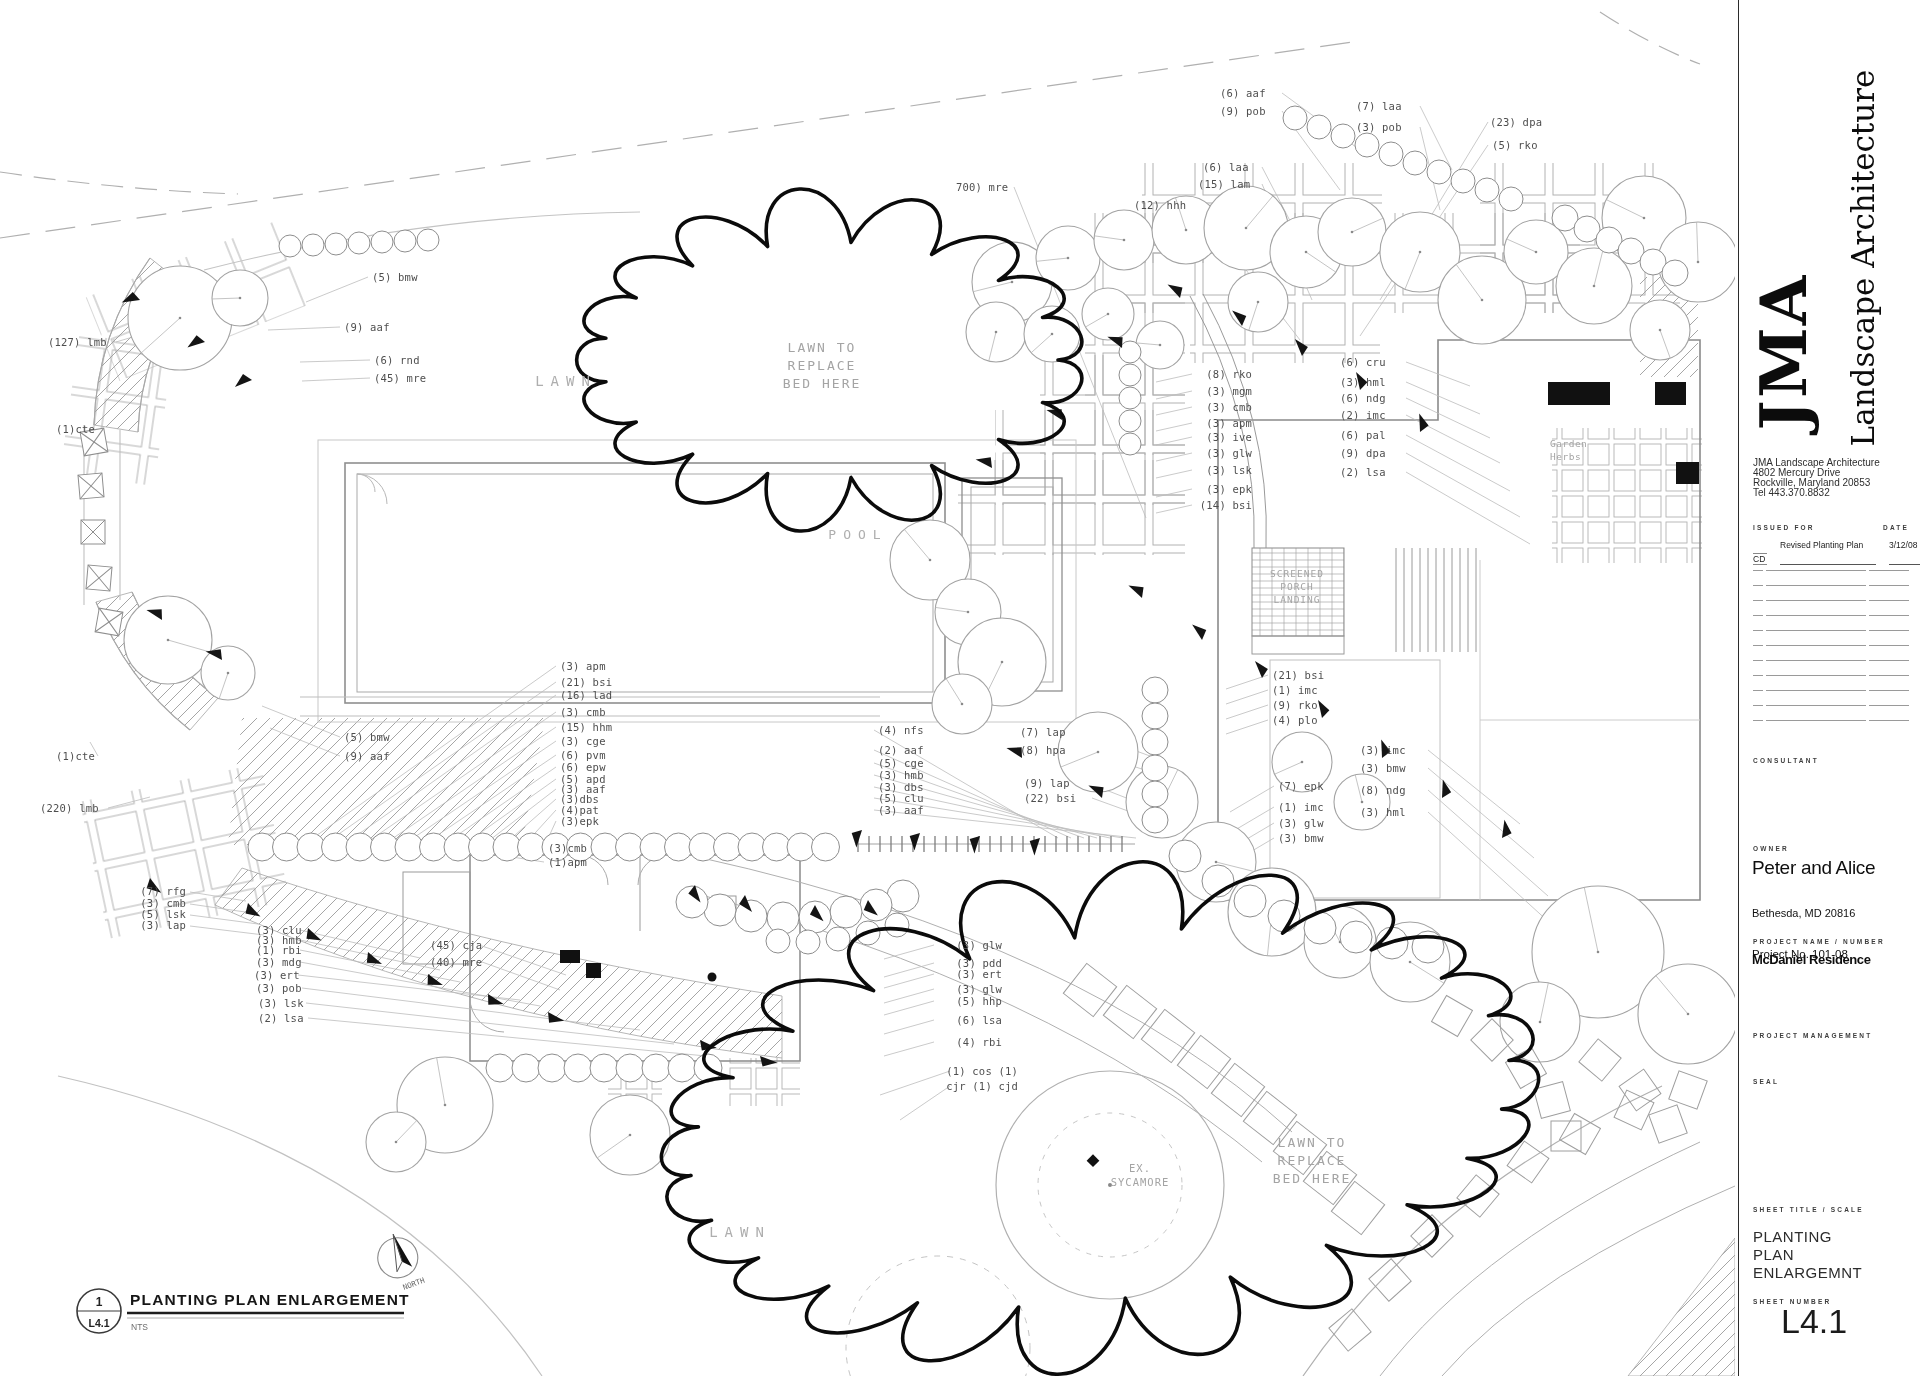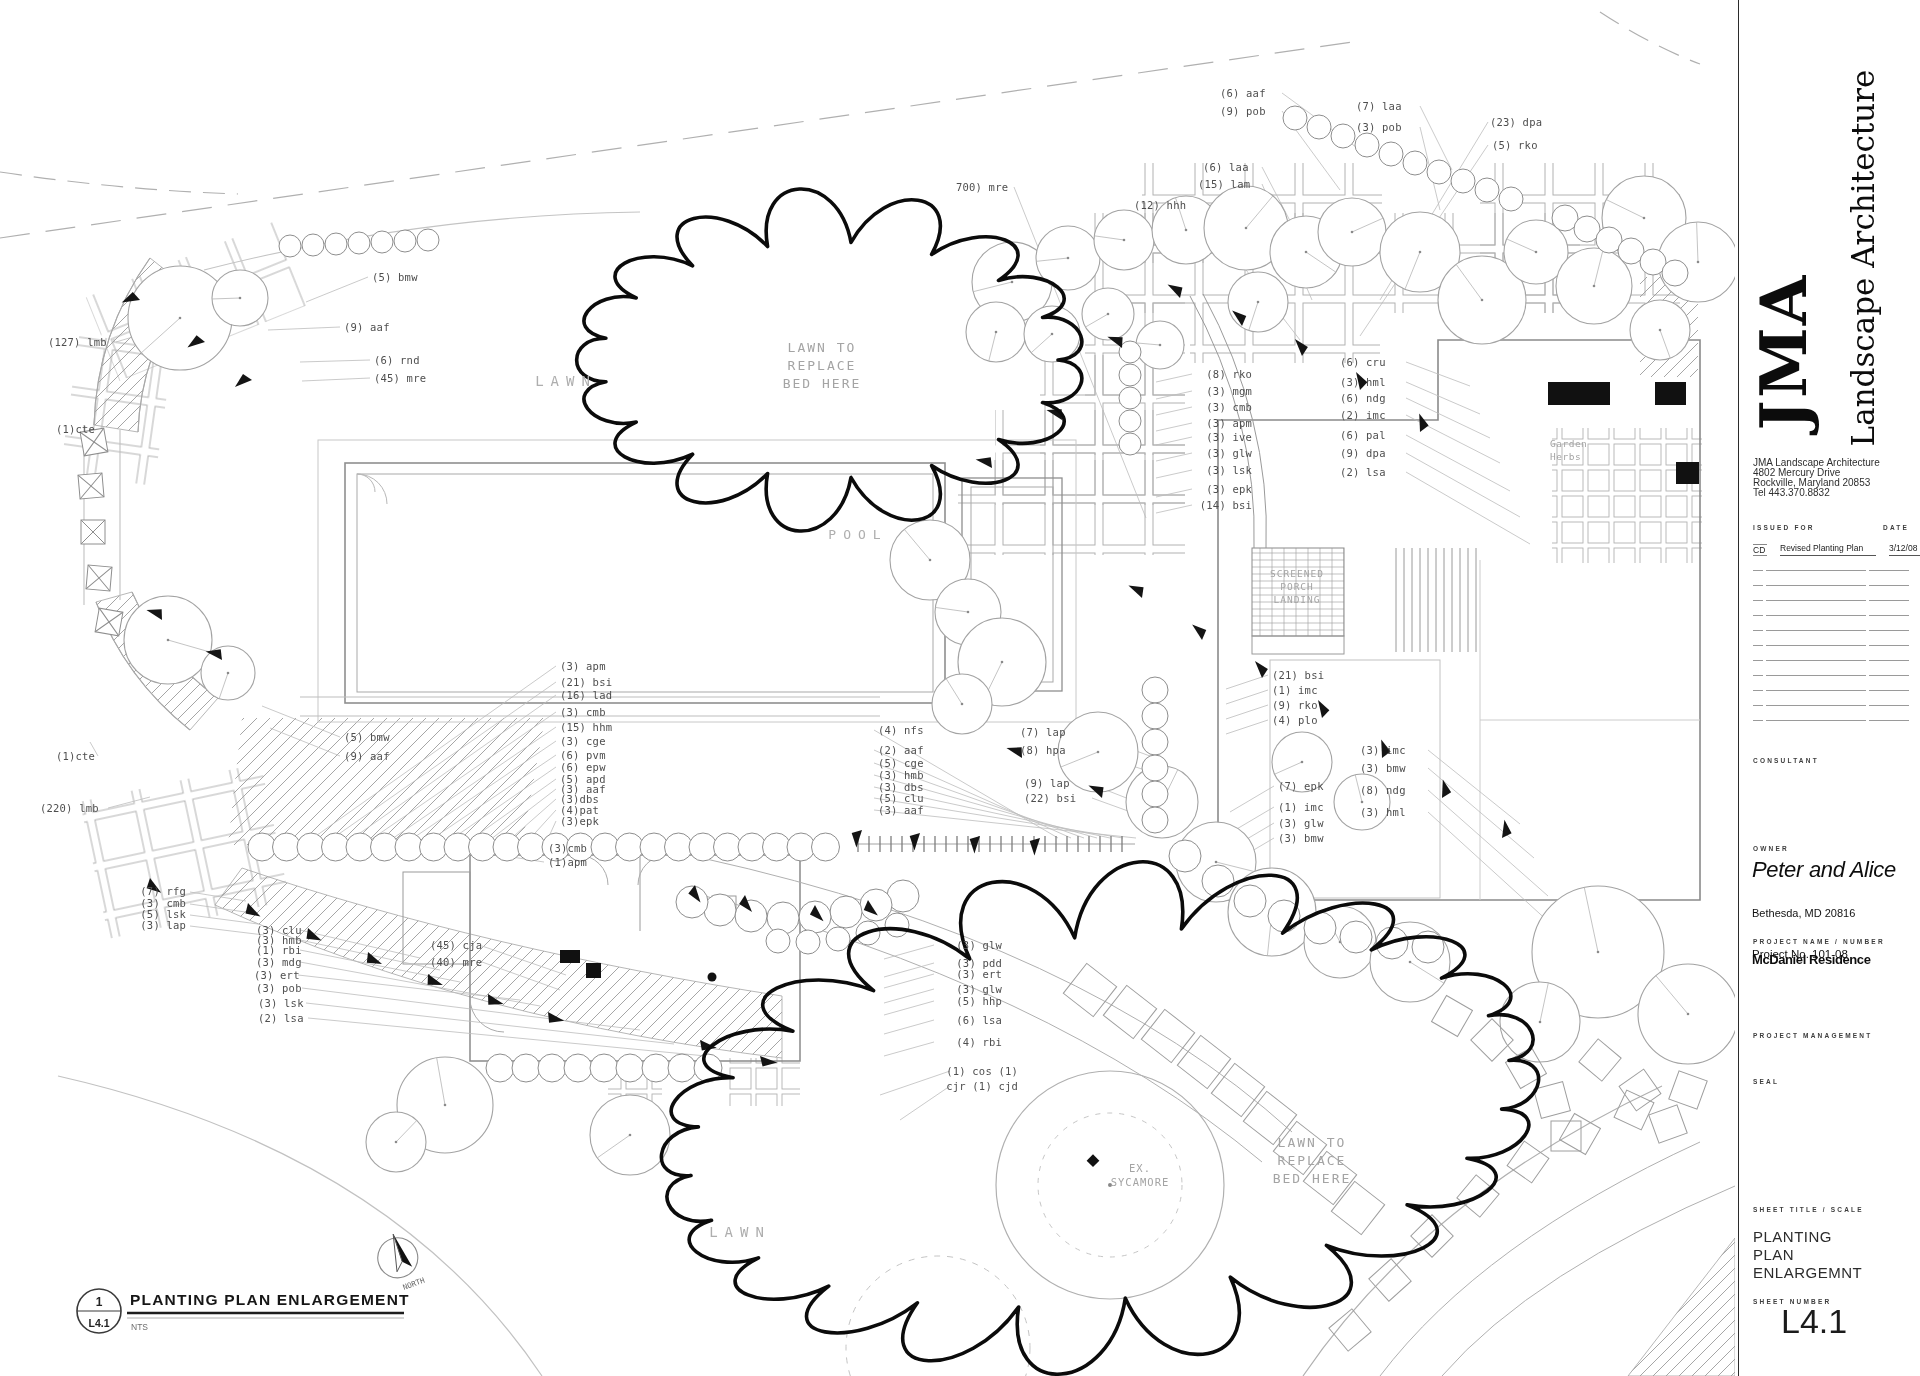--- a/index.html
+++ b/index.html
@@ -14,25 +14,25 @@
   .jma{left:44px;top:352px;font-family:"DejaVu Serif",serif;font-size:64px;font-weight:bold;
     color:#0c0c0c;letter-spacing:2px;}
   .jla{left:124px;top:258px;font-family:"DejaVu Serif",serif;font-size:31px;color:#0c0c0c;}
   .addr{position:absolute;left:14px;top:458px;font-size:10px;line-height:10px;color:#2e2e2e;}
   .mlab{position:absolute;left:14px;font-size:6.5px;font-weight:bold;letter-spacing:2.2px;color:#3d3d3d;}
   .ifwrap{position:absolute;left:14px;top:524px;width:156px;}
   .ifh{display:flex;justify-content:space-between;font-size:6.5px;font-weight:bold;
     letter-spacing:2.2px;color:#3d3d3d;margin-bottom:9px;}
   .cdrow{display:grid;grid-template-columns:14px 96px 40px;column-gap:13px;font-size:8.5px;
     color:#222;height:16px;align-items:end;}
-  .cdrow .seg{border-bottom:0.8px solid #555;padding-bottom:2px;}
+  .cdrow .seg{border-bottom:0.8px solid #555;padding-bottom:14px;}
   .cdrow .code{border-top:0.8px solid #888;border-bottom:0.8px solid #888;}
   .erow{display:grid;grid-template-columns:10px 100px 40px;column-gap:3px;height:15px;}
   .erow span{border-bottom:0.7px solid #9a9a9a;}
-  .owner-name{position:absolute;left:13px;top:857px;font-size:22px;color:#0e0e0e;letter-spacing:-0.3px;font-style:italic;}
+  .owner-name{position:absolute;left:13px;top:857px;font-size:19px;color:#0e0e0e;letter-spacing:-0.3px;}
   .owner-city{position:absolute;left:13px;top:907px;font-size:11px;color:#111;}
   .proj-name{position:absolute;left:13px;top:952px;font-size:13px;font-weight:bold;color:#0e0e0e;letter-spacing:-0.4px;}
   .proj-no{position:absolute;left:13px;top:948px;font-size:11.5px;color:#111;}
   .sheet-title{position:absolute;left:14px;top:1228px;width:120px;text-align:left;
     font-size:15px;line-height:18px;color:#2c2c2c;letter-spacing:0.5px;}
   .sheet-number{position:absolute;left:42px;top:1302px;font-size:34px;color:#1b1b1b;}
   
   text{font-family:"DejaVu Sans Mono",monospace;}
   .plbl{font-size:10.5px;fill:#4e4e4e;letter-spacing:0.2px;}
   .area{fill:#aeaeae;}

